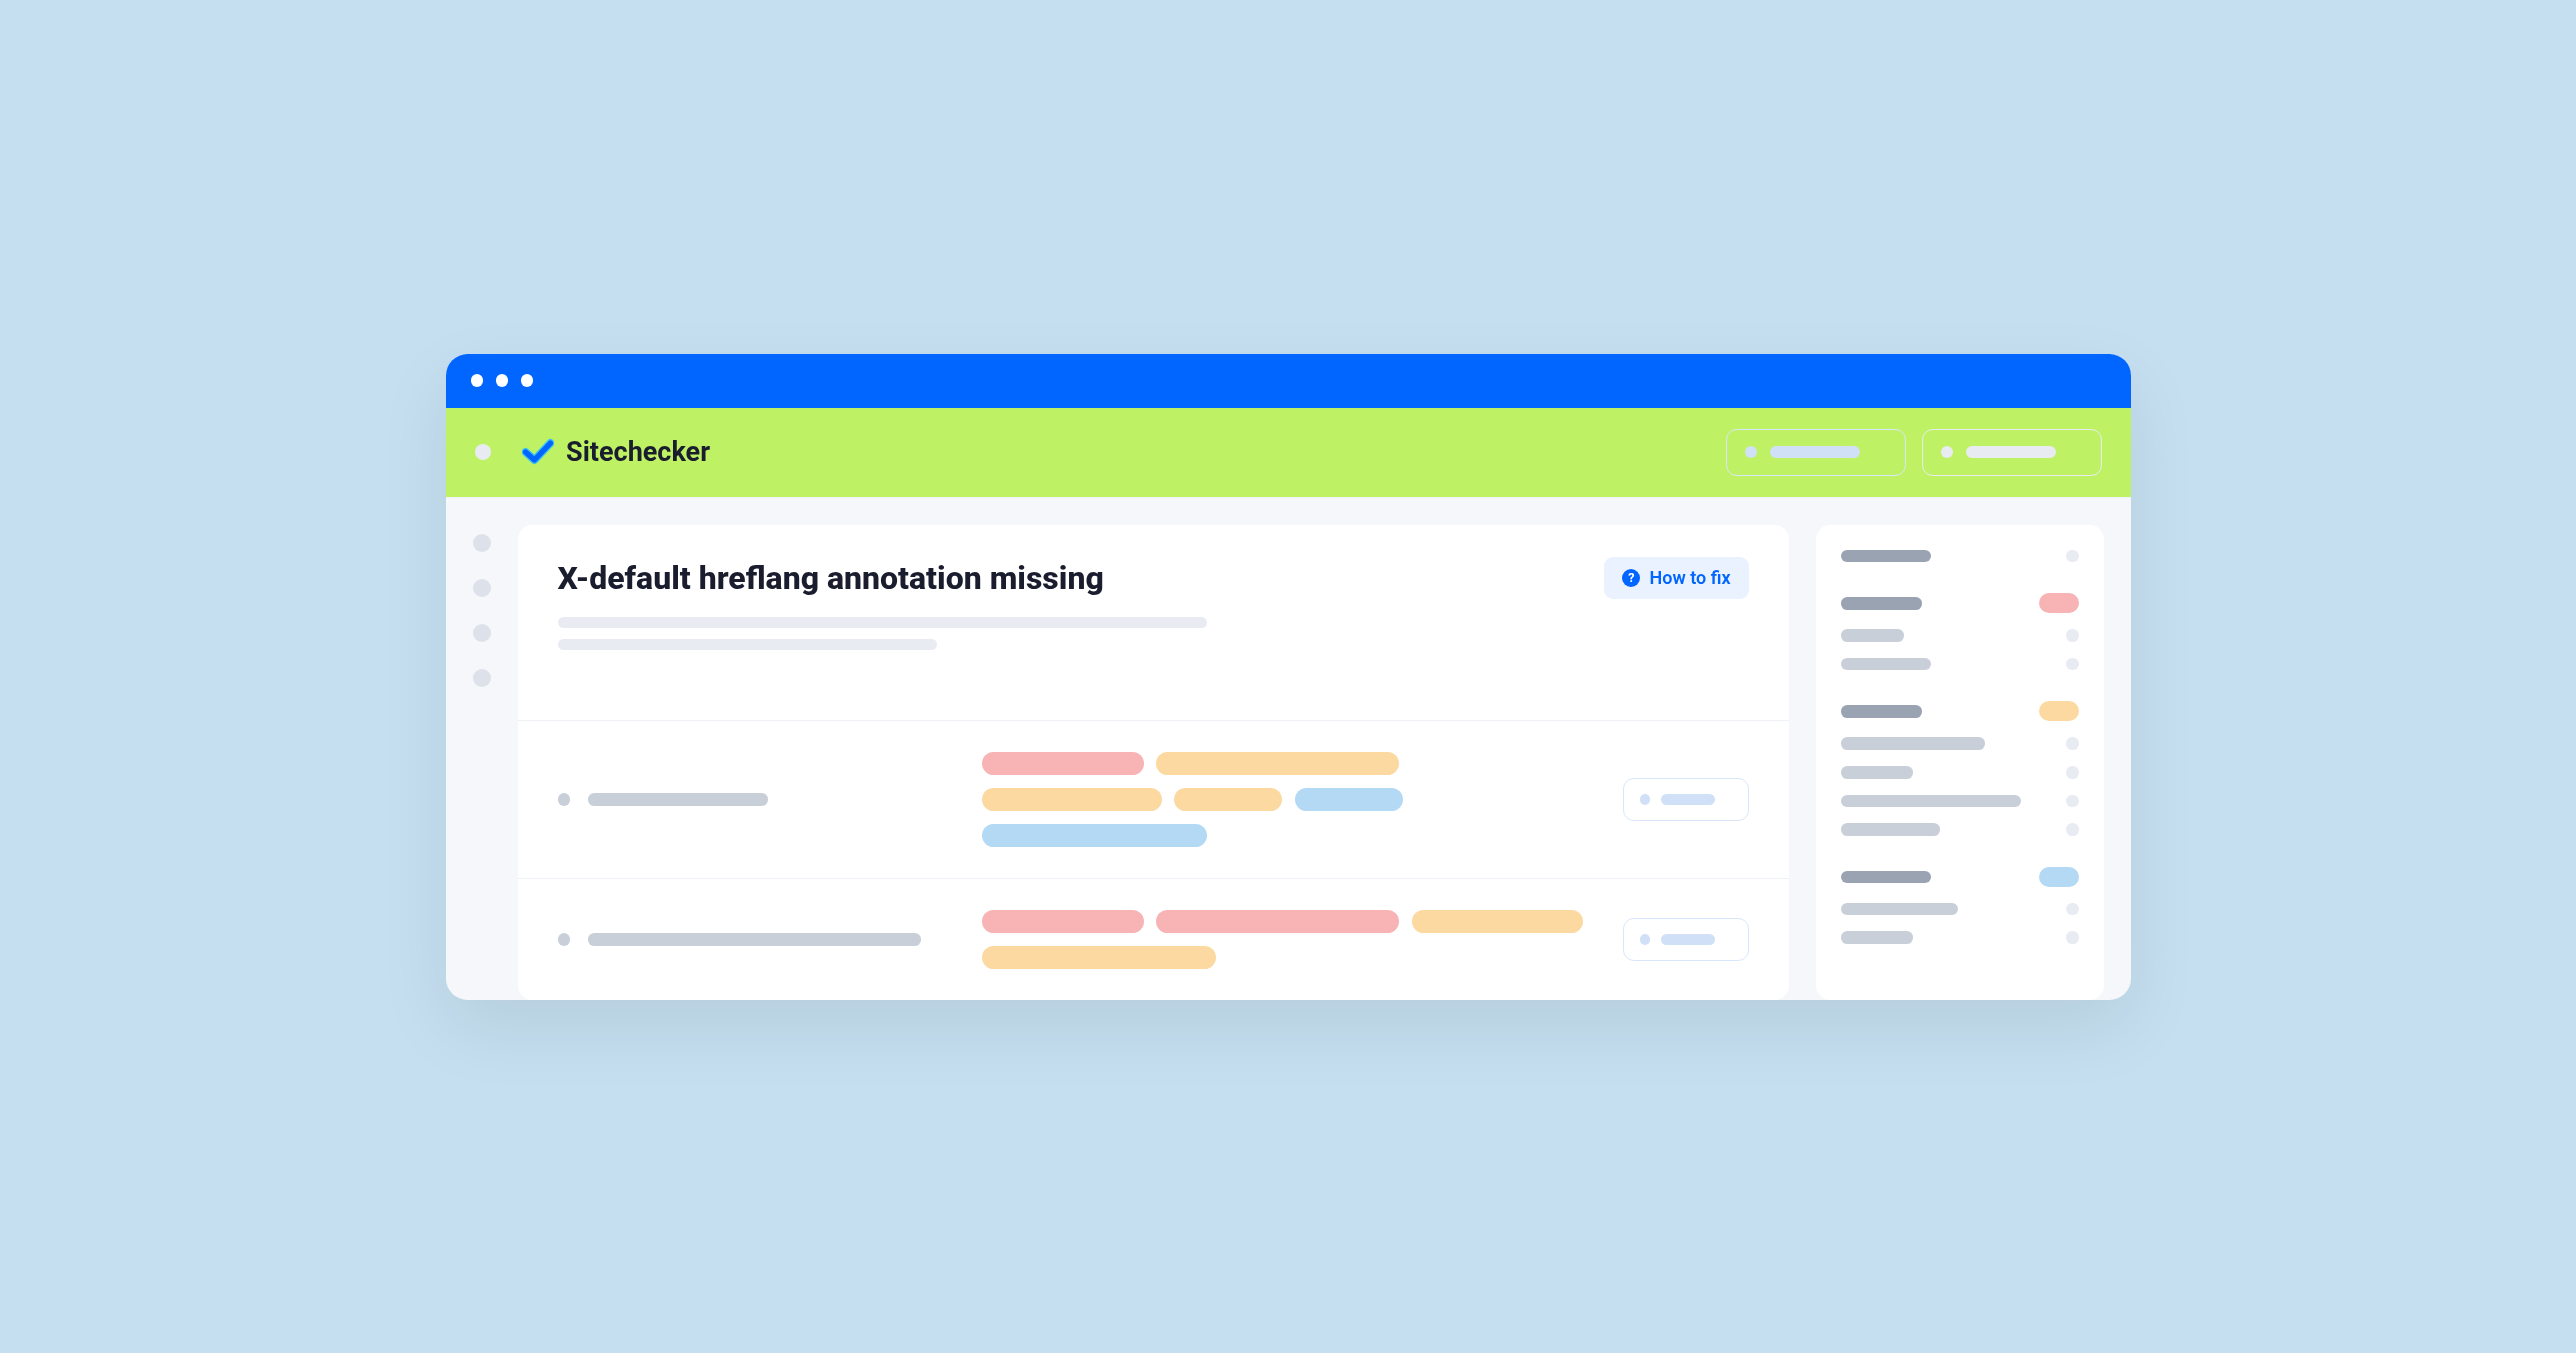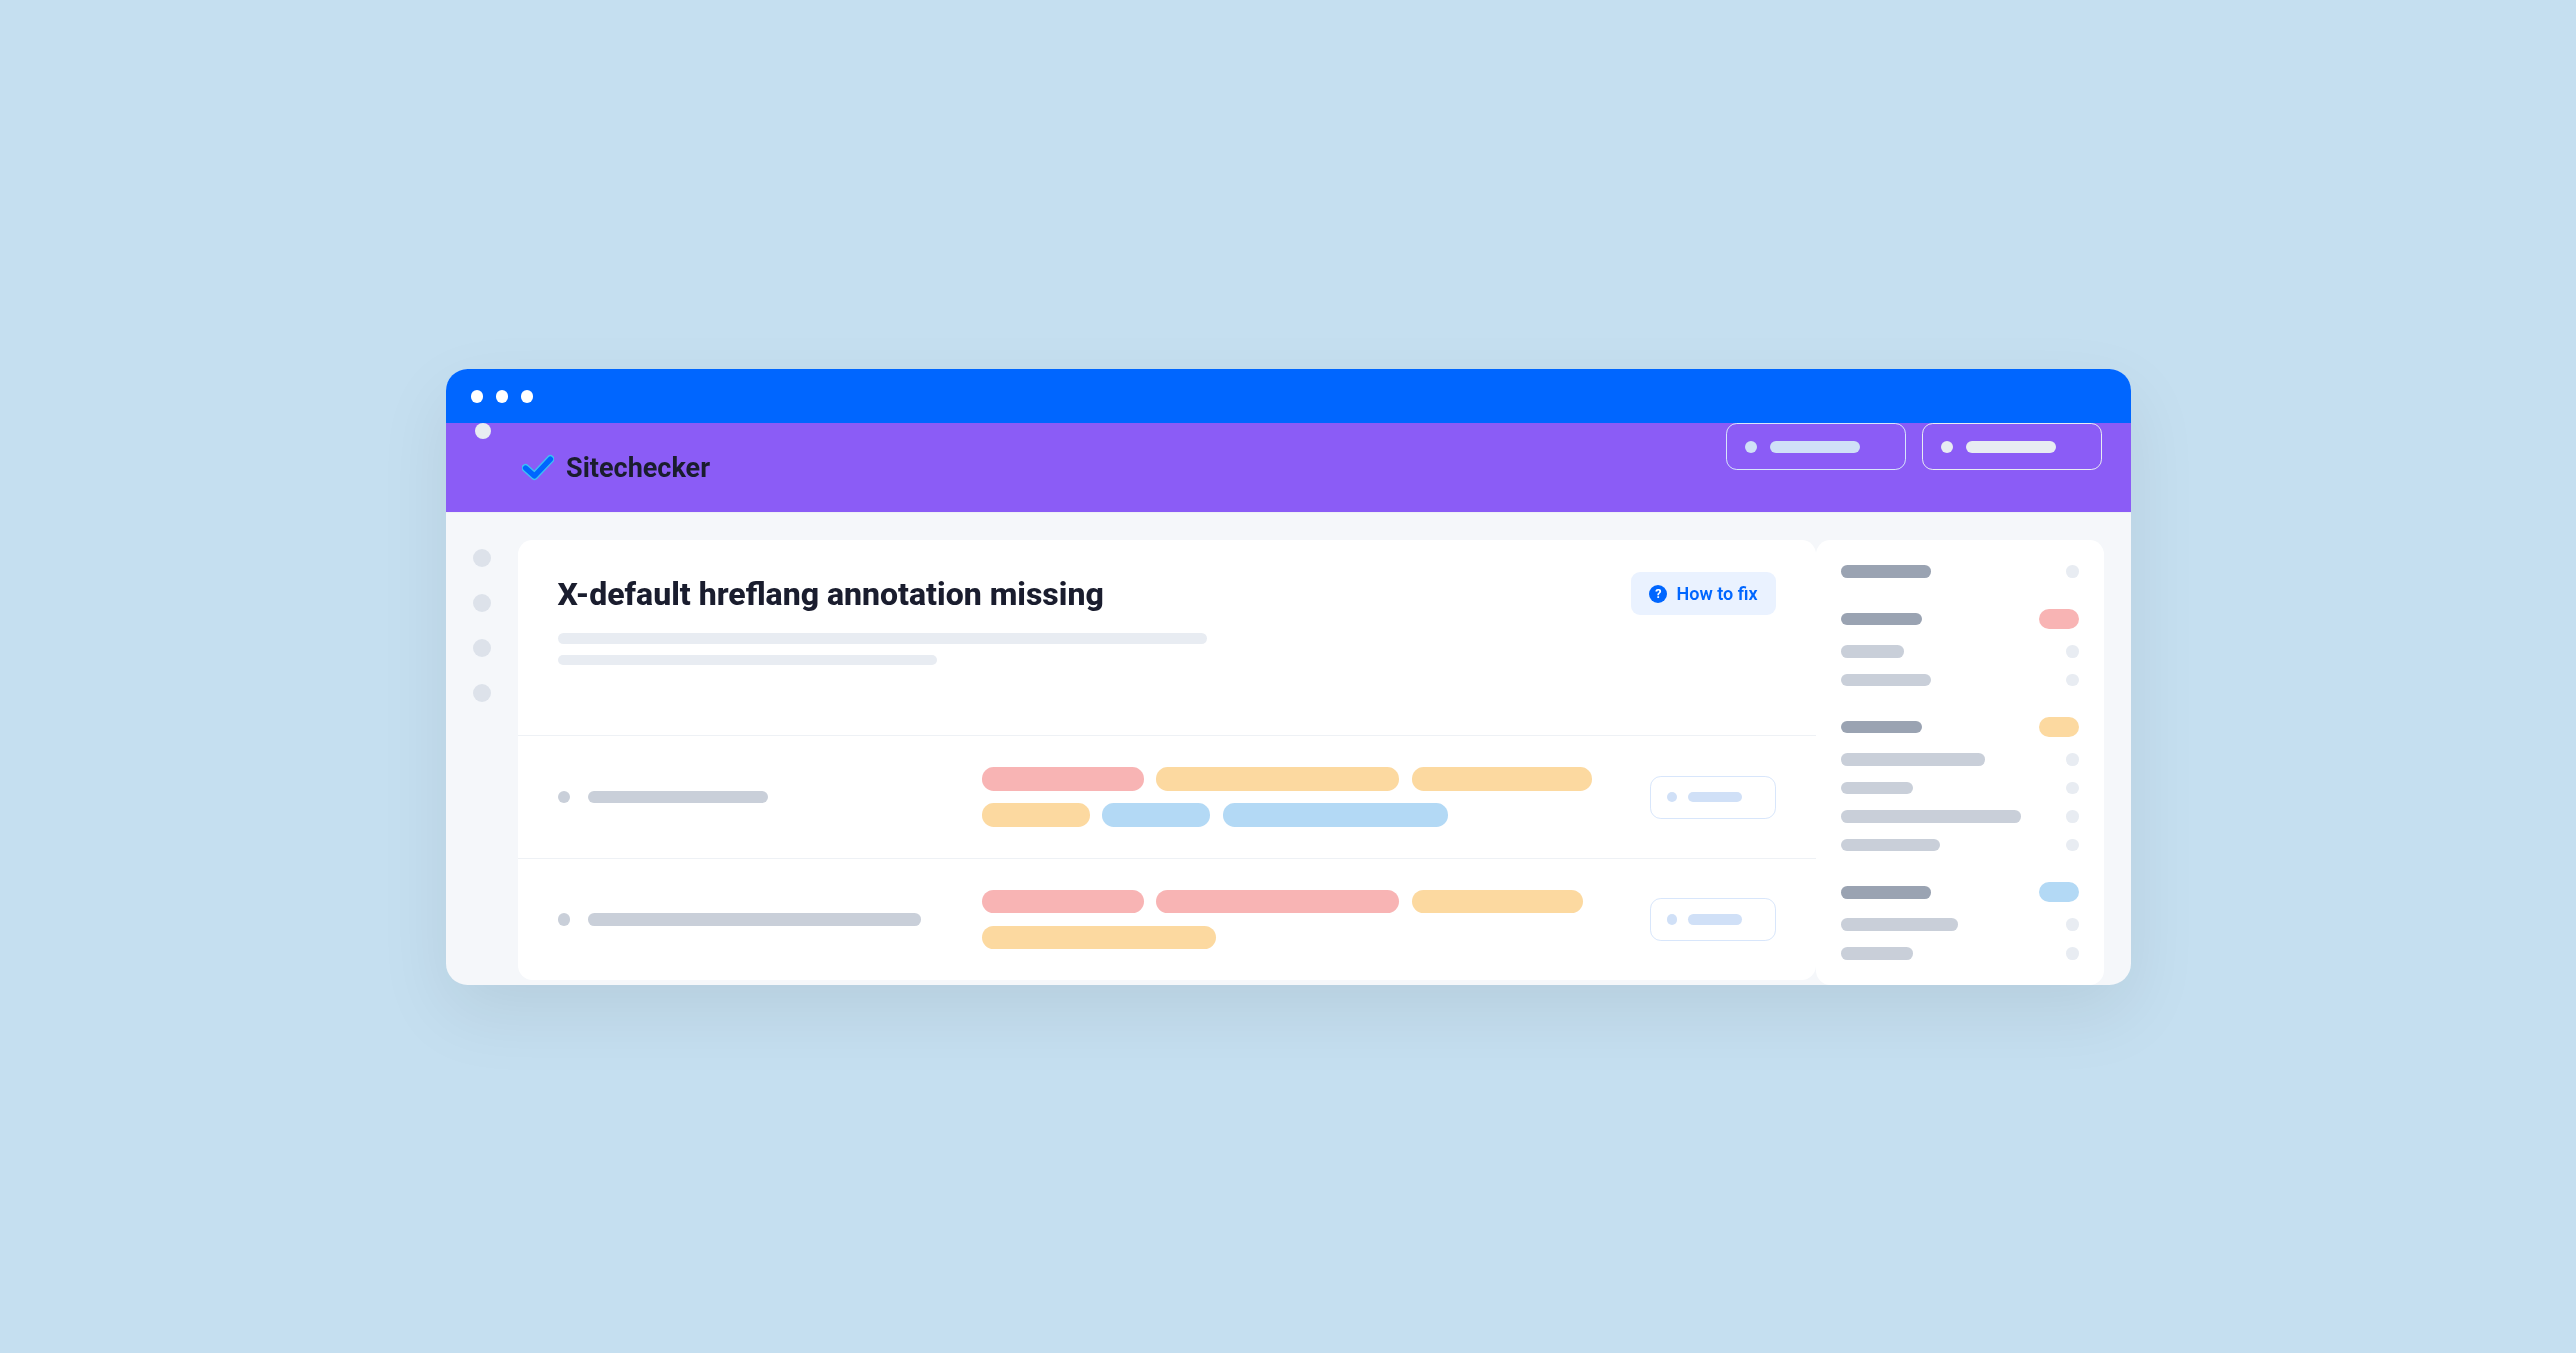--- a/index.html
+++ b/index.html
@@ -26,23 +26,24 @@
   align-items: center;
   padding: 0 25px;
 }
 .traffic-lights { display: flex; gap: 12.6px; }
 .traffic-light {
   width: 12.6px; height: 12.6px;
   background: #fff;
   border-radius: 50%;
 }
 .header {
-  background: #8b5cf6;
+  background: #bef264;
   height: 90px;
   display: flex;
+  align-items: center;
   padding: 0 29px;
   border-bottom: 0.9px solid #eef1f5;
 }
 .menu-dot {
   width: 16px; height: 16px;
   background: #e8ecf2;
   border-radius: 50%;
   margin-right: 31px;
 }
 .logo { display: flex; align-items: center; gap: 12.6px; }
@@ -77,21 +78,21 @@
   display: flex;
   flex-direction: column;
   align-items: center;
   gap: 27px;
 }
 .sidebar-dot {
   width: 18px; height: 18px;
   background: #dde2ea;
   border-radius: 50%;
 }
-.main-content { flex: 1; padding: 27px 27px 0 0; display: flex; }
+.main-content { flex: 1; padding: 27px 27px 0 0; display: flex; gap: 27px; }
 .center-panel { flex: 1; }
 .card {
   background: #fff;
   border-radius: 14.4px;
   overflow: hidden;
 }
 .card-header {
   padding: 32px 40px 25px;
   display: flex;
   flex-direction: column;

